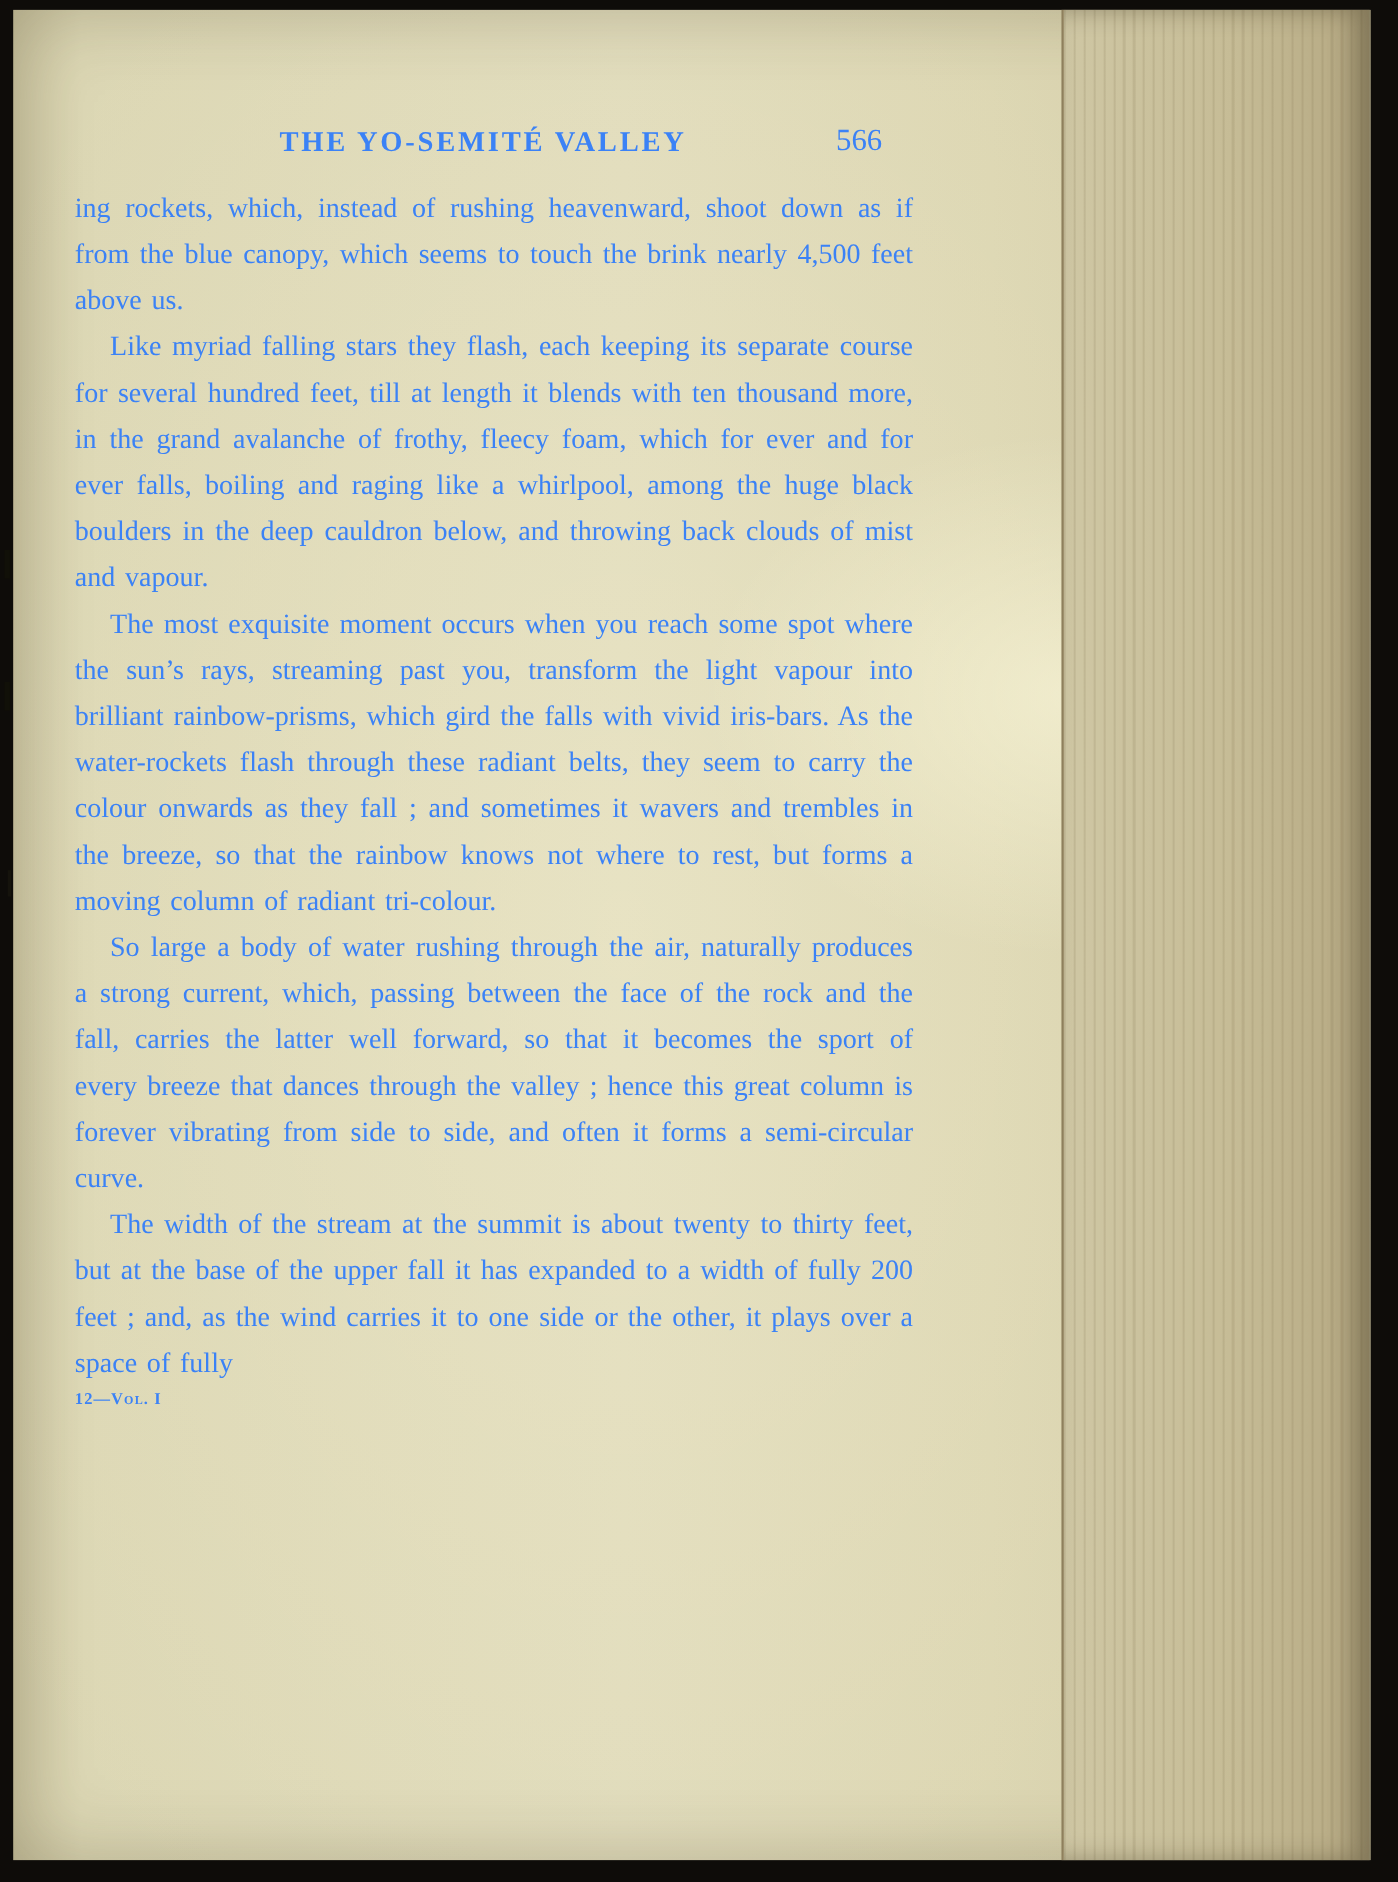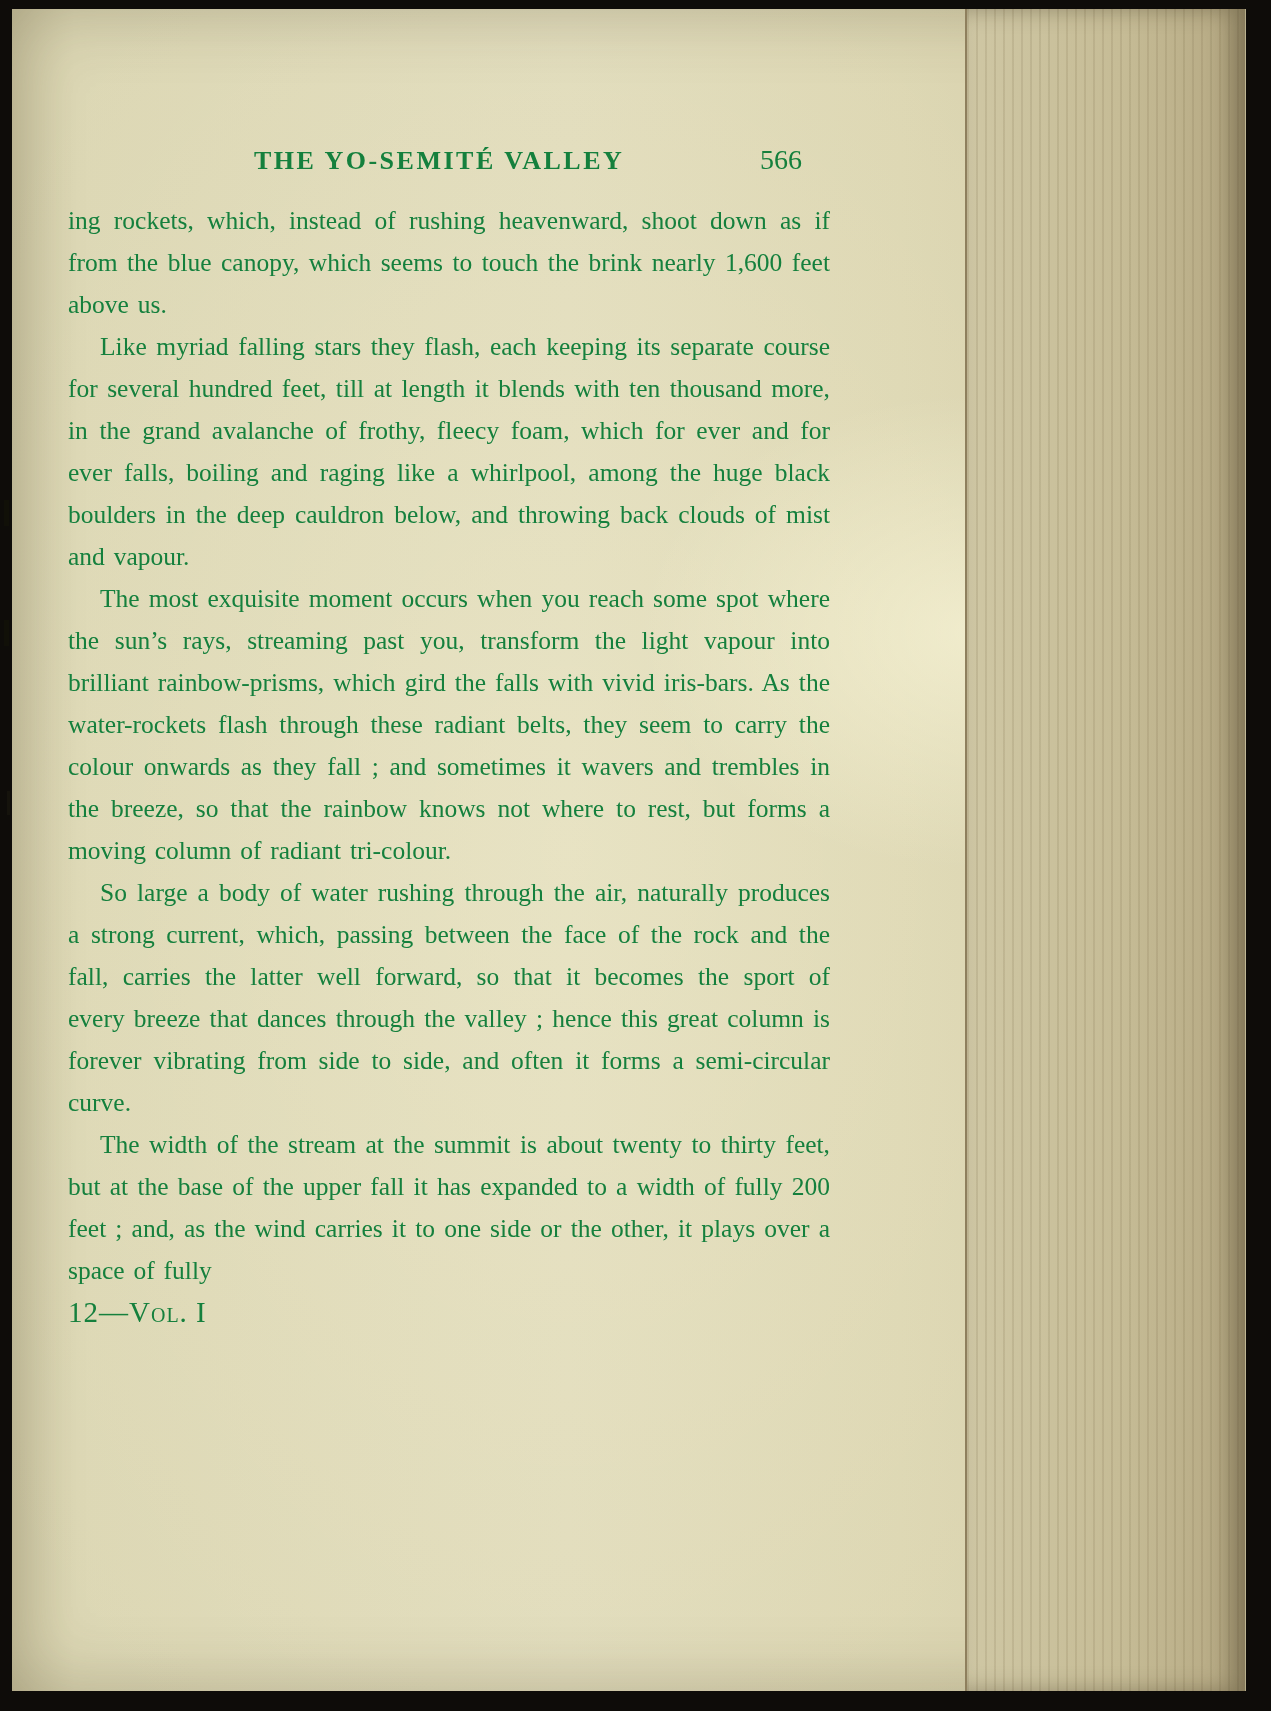--- a/index.html
+++ b/index.html
@@ -54,22 +54,21 @@
     height: 26px;
     background: #111008;
     box-shadow: 0 120px 0 0 #111008, 2px 290px 0 -1px #15130c;
   }
 
   .text-block {
     position: absolute;
     left: 68px;
     top: 106px;
     width: 762px;
-    color: #15803d;
-    margin-top: 32px;
+    color: #3b82f6;
   }
 
   .header {
     position: relative;
     height: 54px;
     margin-bottom: 8px;
   }
   .header-title {
     position: absolute;
     left: 186px;
@@ -94,43 +93,44 @@
   }
   .para {
     margin: 0;
   }
   .para.indent {
     text-indent: 32px;
   }
 
   .footer-signature {
     margin-top: 4px;
-    font-size: 29px;
+    font-size: 15px;
     letter-spacing: 1px;
     font-variant: small-caps;
+    font-weight: bold;
   }
 </style>
 </head>
 <body>
 
 <div class="paper"></div>
 
 <div class="page-edges"></div>
 
 <div class="scan-artifact"></div>
 
 <div class="text-block">
 
   <div class="header">
     <span class="header-title">THE YO-SEMITÉ VALLEY</span>
     <span class="page-number">566</span>
   </div>
 
   <div class="body-copy">
-    <p class="para">ing rockets, which, instead of rushing heavenward, shoot down as if from the blue canopy, which seems to touch the brink nearly 1,600 feet above us.</p>
+    <p class="para">ing rockets, which, instead of rushing heavenward, shoot down as if from the blue canopy, which seems to touch the brink nearly 4,500 feet above us.</p>
     <p class="para indent">Like myriad falling stars they flash, each keeping its separate course for several hundred feet, till at length it blends with ten thousand more, in the grand avalanche of frothy, fleecy foam, which for ever and for ever falls, boiling and raging like a whirlpool, among the huge black boulders in the deep cauldron below, and throwing back clouds of mist and vapour.</p>
     <p class="para indent">The most exquisite moment occurs when you reach some spot where the sun’s rays, streaming past you, transform the light vapour into brilliant rainbow-prisms, which gird the falls with vivid iris-bars. As the water-rockets flash through these radiant belts, they seem to carry the colour onwards as they fall ;  and sometimes it wavers and trembles in the breeze, so that the rainbow knows not where to rest, but forms a moving column of radiant tri-colour.</p>
     <p class="para indent">So large a body of water rushing through the air, naturally produces a strong current, which, passing between the face of the rock and the fall, carries the latter well forward, so that it becomes the sport of every breeze that dances through the valley ; hence this great column is forever vibrating from side to side, and often it forms a semi-circular curve.</p>
     <p class="para indent">The width of the stream at the summit is about twenty to thirty feet, but at the base of the upper fall it has expanded to a width of fully 200 feet ;  and, as the wind carries it to one side or the other, it plays over a space of fully</p>
   </div>
 
   <div class="footer-signature">12—Vol. I</div>
 
 </div>
 

